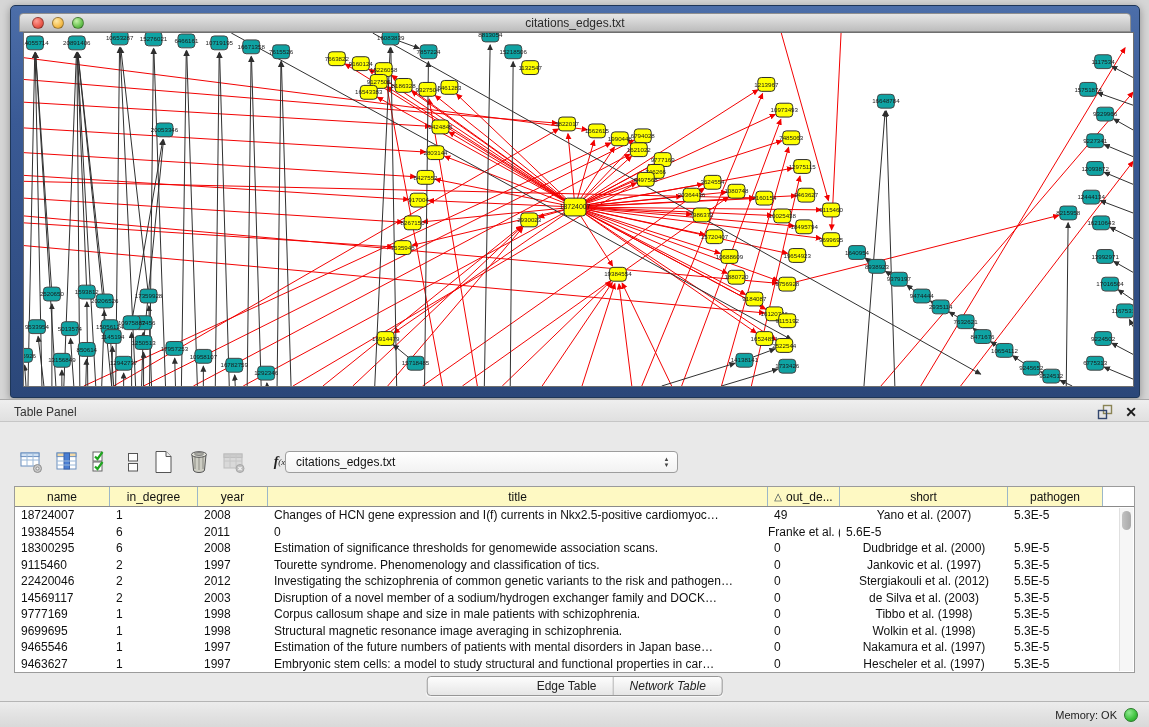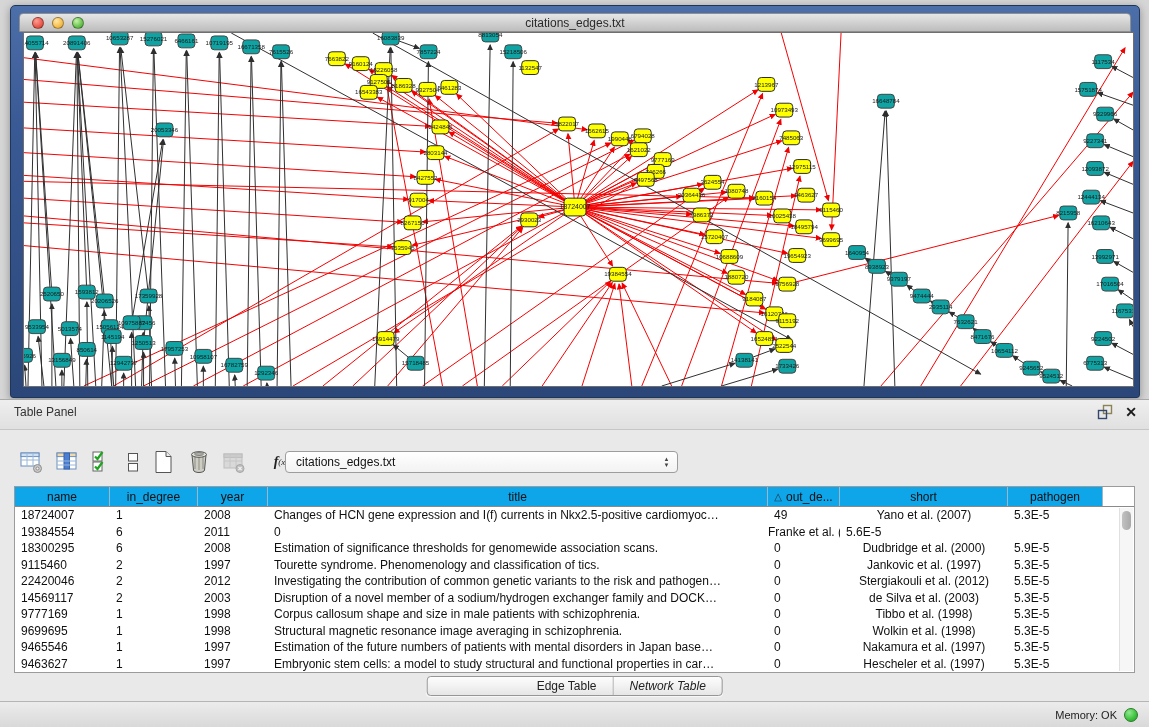--- a/index.html
+++ b/index.html
@@ -21,21 +21,21 @@
   .light.red   { background:radial-gradient(circle at 35% 30%, #ff9d94, #ea594c 60%, #c43f33); }
   .light.yellow{ background:radial-gradient(circle at 35% 30%, #ffe9a8, #f5bd4b 60%, #cf9a34); }
   .light.green { background:radial-gradient(circle at 35% 30%, #c6f3a9, #68c24f 60%, #47a238); }
   .net-canvas { position:absolute; left:12px; right:5px; top:26px; bottom:10px;
     background:#ffffff; border:1px solid #6f6f6f; }
   .net-canvas svg { display:block; width:100%; height:100%; }
 
   
   .table-panel { position:absolute; left:0; top:399px; width:1149px; height:328px;
     background:#e9e9e9; border-top:1px solid #a9a9a9; }
-  .panel-header { position:absolute; left:0; right:0; top:0; height:30px;
+  .panel-header { position:absolute; left:0; right:0; top:0; height:22px;
     background:linear-gradient(180deg,#efefef,#e0e0e0); border-bottom:1px solid #c6c6c6; }
   .panel-title { position:absolute; left:14px; top:5px; font-size:12px; color:#333; }
   .panel-btns { position:absolute; right:12px; top:3px; display:flex; gap:12px; align-items:center; }
   .float-btn svg, .close-btn { display:block; }
   .close-btn { font-size:14px; font-weight:bold; color:#1a1a1a; line-height:18px; cursor:default; }
 
   .toolbar { position:absolute; left:18px; top:47px; height:30px; display:flex; align-items:center; }
   .tb-icon { width:28px; height:28px; margin-right:7px; display:flex; align-items:center; justify-content:center; }
   .tb-icon.narrow { width:20px; }
   .tb-icon.fx { margin-left:12px; font-size:14px; color:#222; font-style:italic; font-family:"Liberation Serif",serif; font-weight:bold; }
@@ -45,21 +45,21 @@
     font-size:12px; color:#111; display:flex; align-items:center; padding-left:10px; }
   .dropdown .stepper { position:absolute; right:4px; top:1px; width:13px; height:18px;
     display:flex; flex-direction:column; align-items:center; justify-content:center; color:#444;
     font-size:6px; line-height:6px; }
 
   .tbl-container { position:absolute; left:14px; top:86px; width:1121px; height:187px;
     background:#ffffff; border:1px solid #9b9b9b; overflow:hidden; }
   .tbl-header, .tbl-row { display:grid;
     grid-template-columns:95px 88px 70px 500px 72px 168px 95px; }
   .tbl-header { height:20px; border-bottom:1px solid #8a8a8a; }
-  .th { background:#0ea5e9; border-right:1px solid #9bb7c9; font-size:12px; color:#111;
+  .th { background:#fef9c3; border-right:1px solid #9bb7c9; font-size:12px; color:#111;
     display:flex; align-items:center; justify-content:center; white-space:nowrap; overflow:hidden; }
   .th .sortg { font-size:10px; margin-right:4px; color:#234; }
   .tbl-row { height:16.5px; background:#fff; }
   .td { font-size:12px; color:#101010; white-space:nowrap; overflow:hidden;
     padding:1px 0 0 6px; line-height:15px; }
   .td.center { text-align:center; padding-left:0; }
   .vscroll { position:absolute; right:1px; top:21px; bottom:1px; width:14px;
     background:#f6f6f6; border-left:1px solid #e0e0e0; }
   .vthumb { position:absolute; left:2px; top:3px; width:9px; height:19px;
     background:linear-gradient(90deg,#c2c2c2,#a8a8a8); border-radius:5px; }
@@ -846,21 +846,21 @@
           <div class="td">1997</div>
           <div class="td">Tourette syndrome. Phenomenology and classification of tics.</div>
           <div class="td">0</div>
           <div class="td center">Jankovic et al. (1997)</div>
           <div class="td">5.3E-5</div>
         </div>
         <div class="tbl-row">
           <div class="td">22420046</div>
           <div class="td">2</div>
           <div class="td">2012</div>
-          <div class="td">Investigating the contribution of common genetic variants to the risk and pathogen…</div>
+          <div class="td">Investigating the schizophrenia of common genetic variants to the risk and pathogen…</div>
           <div class="td">0</div>
           <div class="td center">Stergiakouli et al. (2012)</div>
           <div class="td">5.5E-5</div>
         </div>
         <div class="tbl-row">
           <div class="td">14569117</div>
           <div class="td">2</div>
           <div class="td">2003</div>
           <div class="td">Disruption of a novel member of a sodium/hydrogen exchanger family and DOCK…</div>
           <div class="td">0</div>

